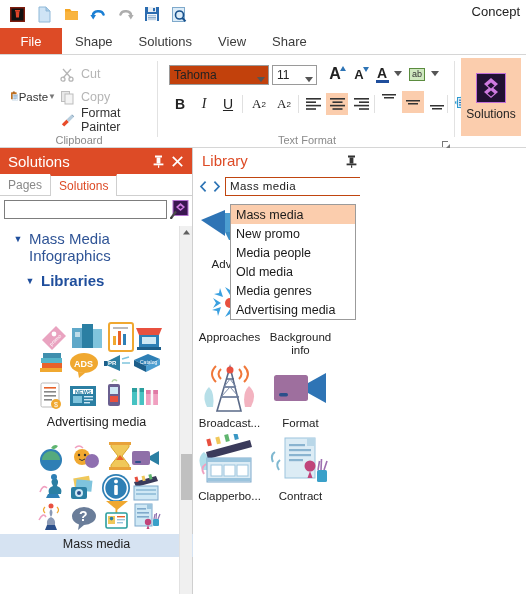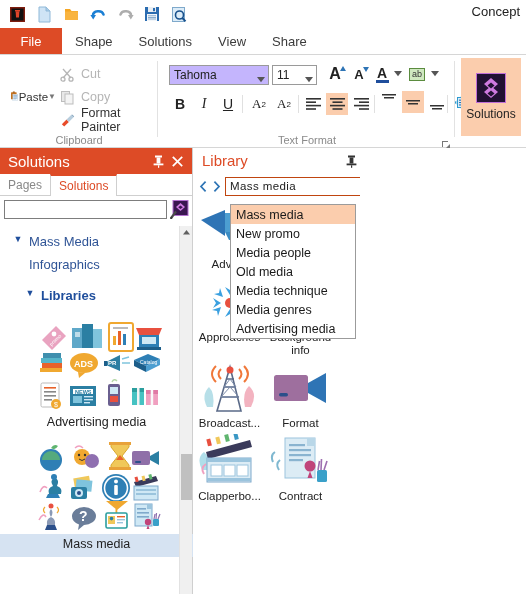--- a/index.html
+++ b/index.html
@@ -69,21 +69,21 @@
     position:absolute; left:60px; height:22px; display:flex; align-items:center; gap:6px;
     font-size:12.5px; cursor:pointer;
   }
   .clip-item.disabled { color:#b5b5b5; }
   .clip-item.enabled { color:#333; }
 
   
   #grp-text { left:159px; width:296px; }
   .fontbox {
     position:absolute; left:10px; top:10px; width:100px; height:20px;
-    border:1px solid #9a9a9a; background:#c4b5fd; font-size:12px; color:#222;
+    border:1px solid #9a9a9a; background:#c2410c; font-size:12px; color:#222;
     display:flex; align-items:center; padding-left:4px; cursor:pointer;
   }
   .fontbox .dd { position:absolute; right:3px; top:6px; }
   .sizebox {
     position:absolute; left:113px; top:10px; width:45px; height:20px;
     border:1px solid #9a9a9a; background:#fff; font-size:12px; color:#222;
     display:flex; align-items:center; padding-left:4px; cursor:pointer;
   }
   .sizebox .dd { position:absolute; right:3px; top:6px; }
   .tbtn {
@@ -131,21 +131,21 @@
       background:#fff; margin-bottom:-1px; }
   .search-row { height:26px; display:flex; align-items:center; padding:3px 4px; gap:3px; }
   .search-input { flex:1; height:19px; border:1px solid #7d7d7d; background:#fff;
       font-size:12px; padding:0 3px; font-family:"Liberation Sans", sans-serif; }
   .search-go { width:20px; height:20px; display:flex; align-items:center;
       justify-content:center; cursor:pointer; }
 
   .tree { position:relative; padding-top:6px; }
   .tree-node { display:flex; align-items:flex-start; gap:5px; padding:2px 4px; cursor:pointer; }
   .caret { width:12px; flex:0 0 12px; text-align:center; color:#1f4e9c; font-size:9px; padding-top:4px; }
-  .tree-label { font-size:13px; color:#2f5496; line-height:23px; }
+  .tree-label { font-size:15px; color:#2f5496; line-height:17px; }
   .tree-label.bold { font-weight:bold; color:#1f4e9c; }
 
   .thumb-item { width:193px; text-align:center; cursor:pointer; }
   .thumb-cap { font-size:12.5px; color:#222; padding:3px 0 6px; }
   .thumb-cap.sel { background:#d6e3f2; }
 
   
   .vscroll { position:absolute; width:13px; background:#f0f0f0; border-left:1px solid #e2e2e2; }
   .vscroll .arrow { width:13px; height:13px; display:flex; align-items:center;
       justify-content:center; font-size:7px; color:#606060; cursor:pointer; }
@@ -858,18 +858,17 @@
     </div>
   </div>
 
   <div id="canvas"></div>
 
   <div class="dropdown">
     <div class="dd-item sel">Mass media</div>
     <div class="dd-item">New promo</div>
     <div class="dd-item">Media people</div>
     <div class="dd-item">Old media</div>
-    <div class="dd-item">Media technique</div>
     <div class="dd-item">Media genres</div>
     <div class="dd-item">Advertising media</div>
   </div>
 
 </div>
 
 </body></html>

